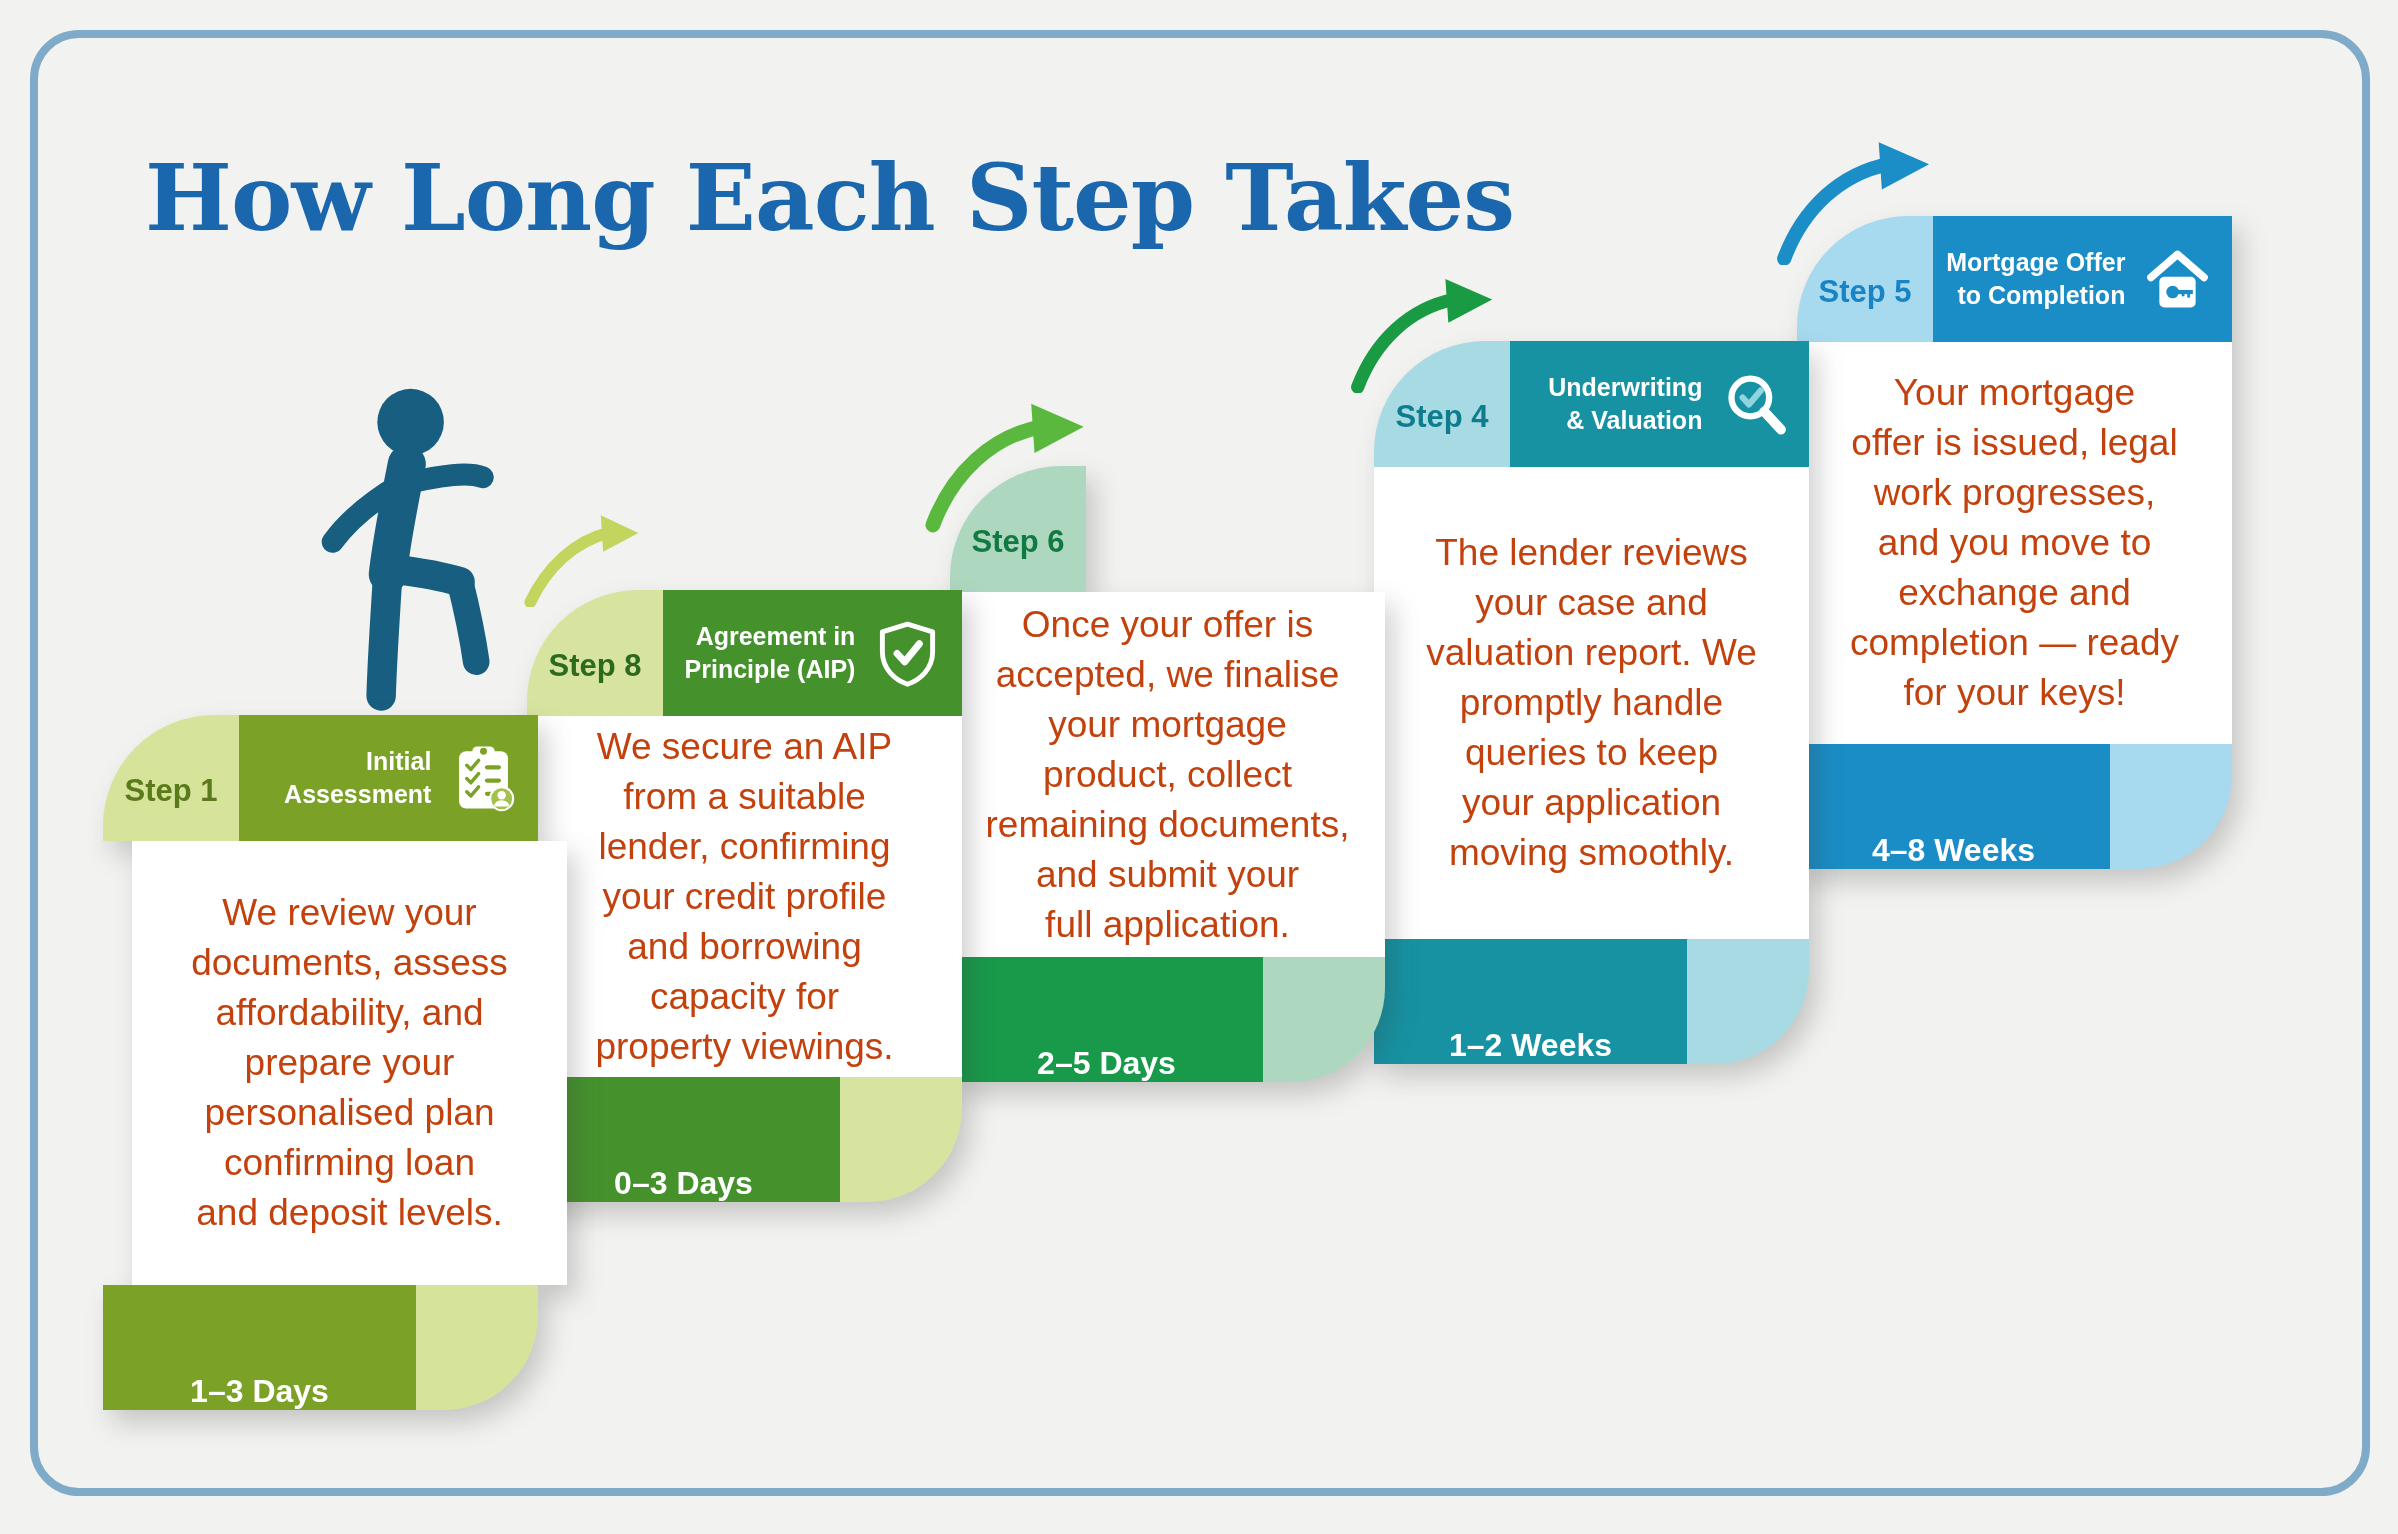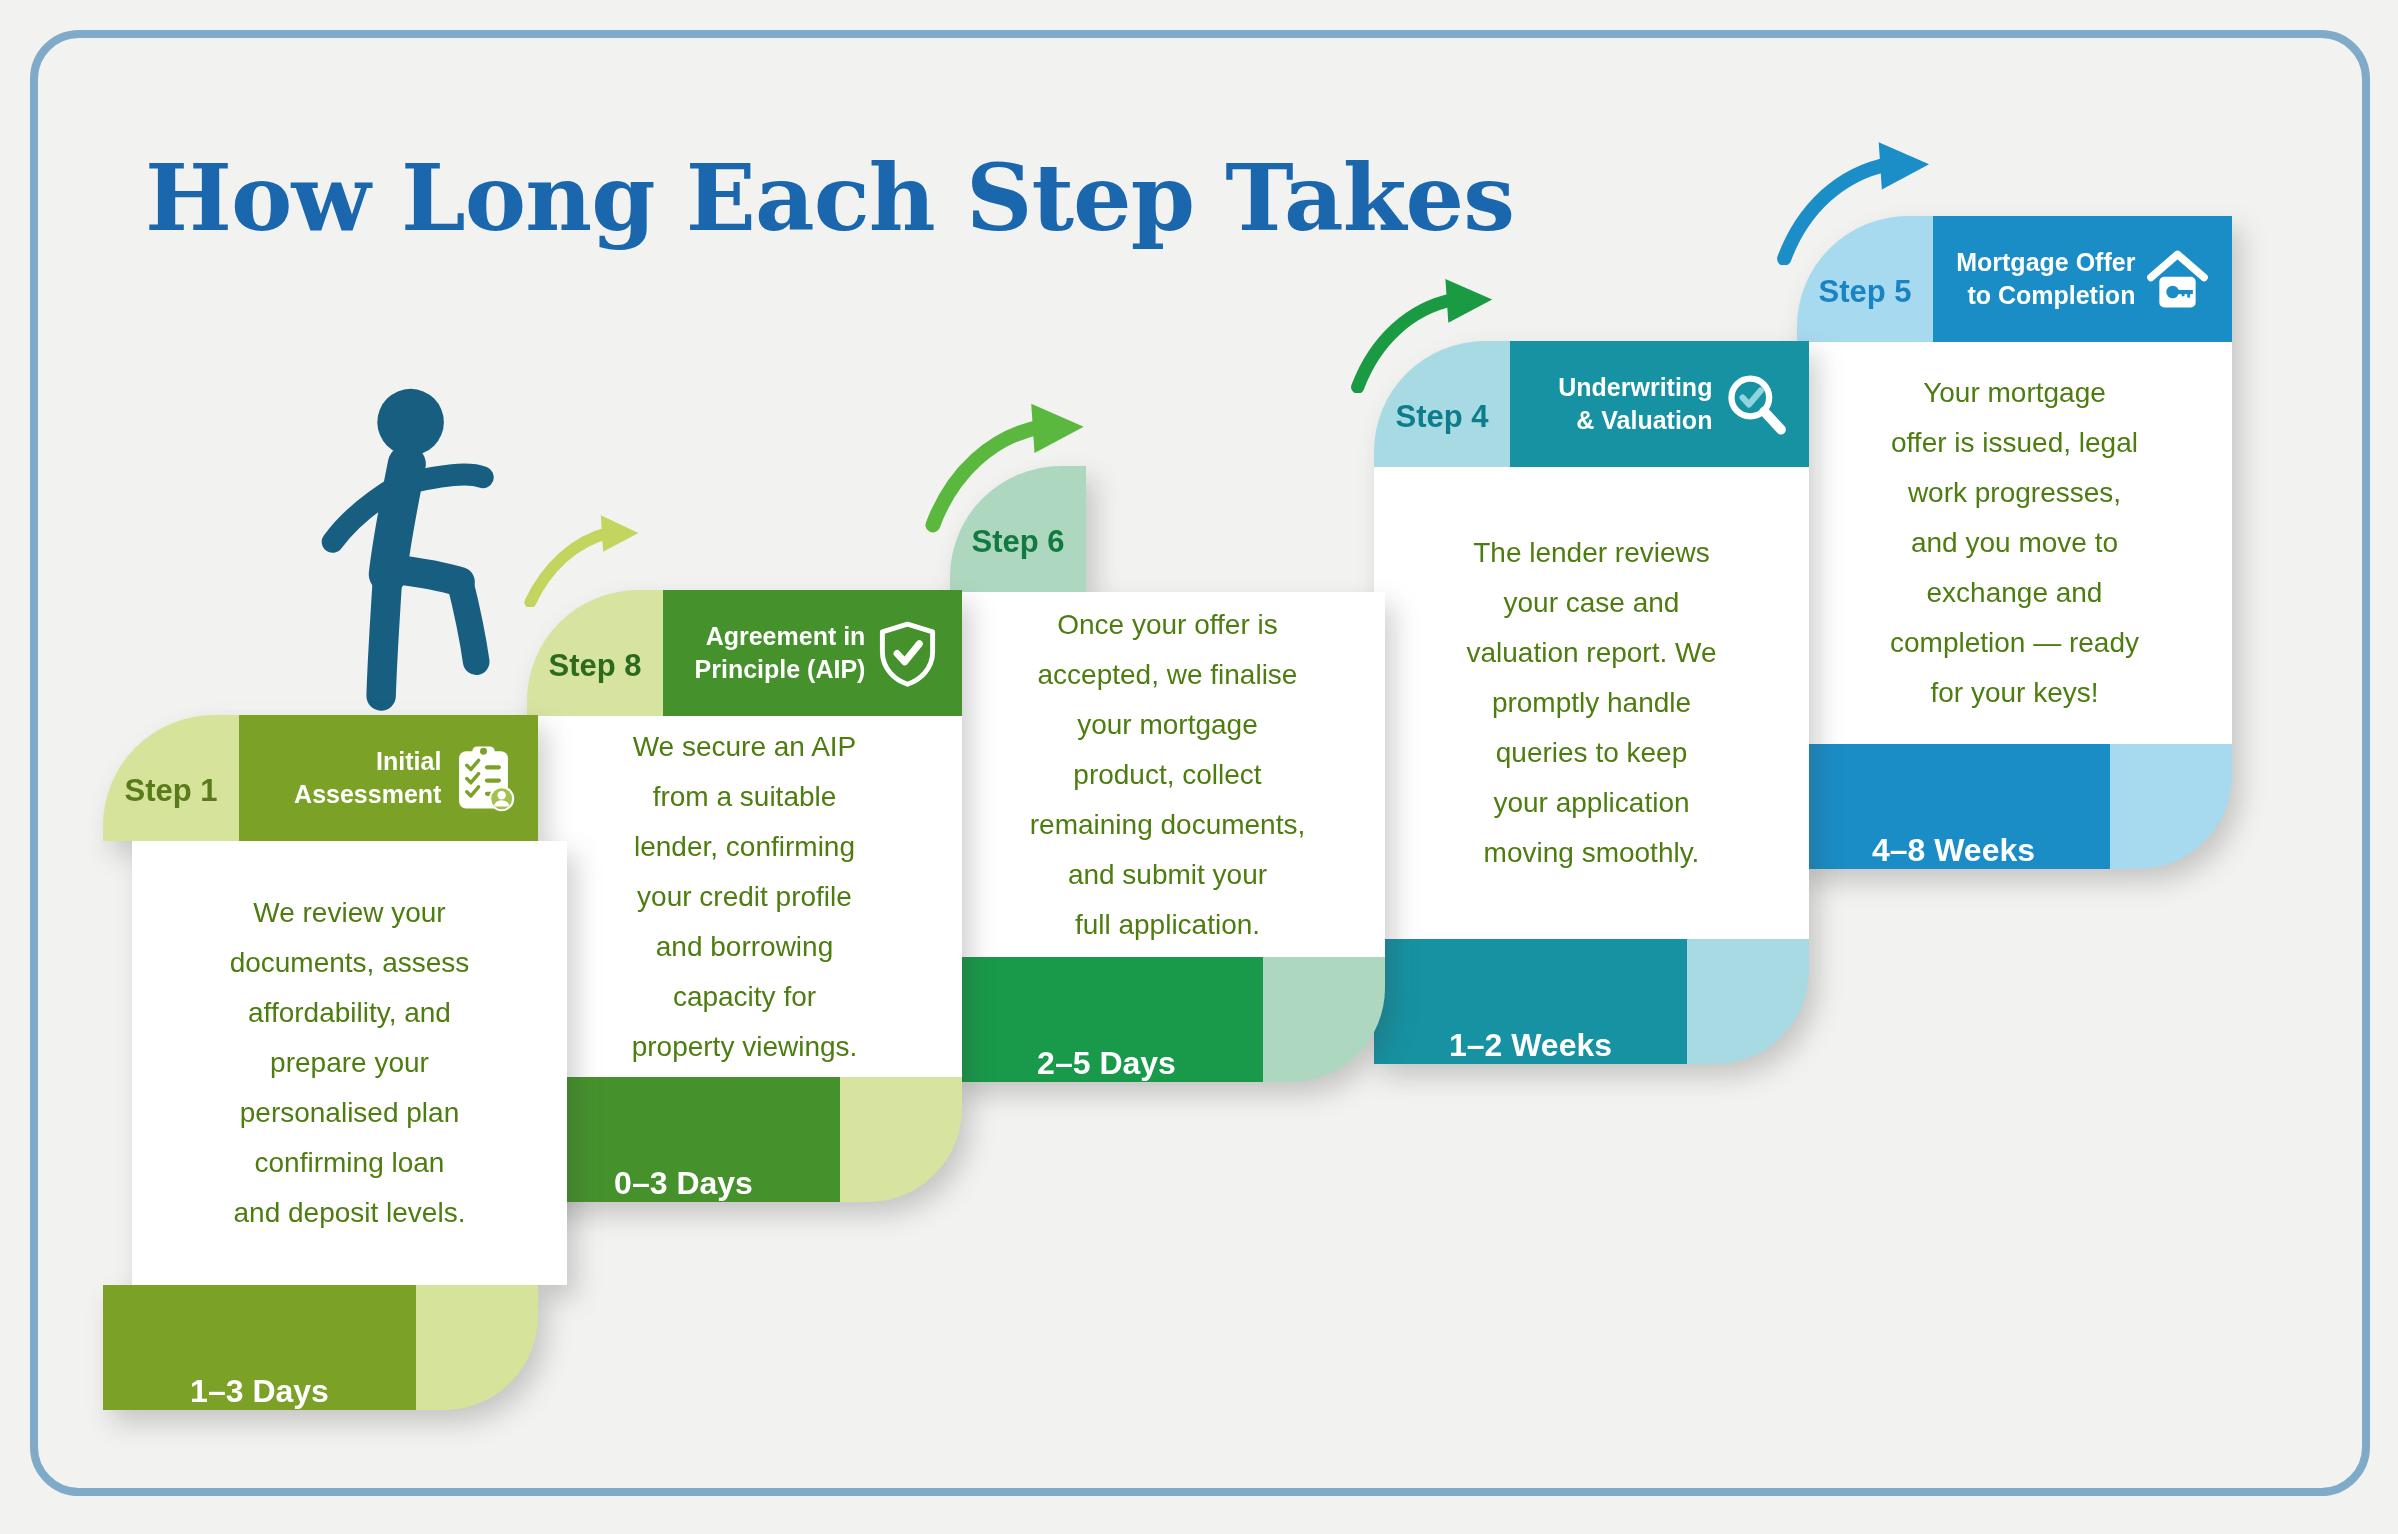--- a/index.html
+++ b/index.html
@@ -33,35 +33,35 @@
     display:flex;align-items:flex-end;justify-content:center;
     padding-bottom:32px;box-sizing:border-box;
   }
   .tab-label{
     font-weight:700;font-size:31px;color:var(--tab-text);
     letter-spacing:0px;
   }
   .header{
     flex:1;background:var(--dark);height:126px;
     display:flex;align-items:center;justify-content:flex-end;
-    gap:9px;padding:0 20.6px 0 9.4px;box-sizing:border-box;
+    gap:19px;padding:0 20.6px 0 9.4px;box-sizing:border-box;
   }
   .header-title{
     color:#ffffff;font-weight:700;font-size:25px;line-height:33px;
     text-align:right;white-space:pre-line;
   }
   .header-icon{flex:0 0 67px;width:67px;height:79px;display:flex;align-items:center;justify-content:center;}
   .header-icon svg{width:67px;height:79px;}
   .body{
     background:#ffffff;width:100%;box-sizing:border-box;
     display:flex;align-items:center;justify-content:center;
     padding:5.6px 9.4px;
   }
   .body-text{
-    font-size:28px;line-height:50px;color:#4d7c0f;
+    font-size:37px;line-height:50px;color:#c2410c;
     text-align:center;white-space:pre-line;
   }
   .bar{display:flex;height:125px;width:100%;}
   .bar-dark{
     width:313px;flex:0 0 313px;background:var(--dark);
     display:flex;align-items:flex-end;justify-content:center;
   }
   .bar-label{color:#ffffff;font-weight:700;font-size:32px;}
   .bar-light{
     flex:1;background:var(--light);

